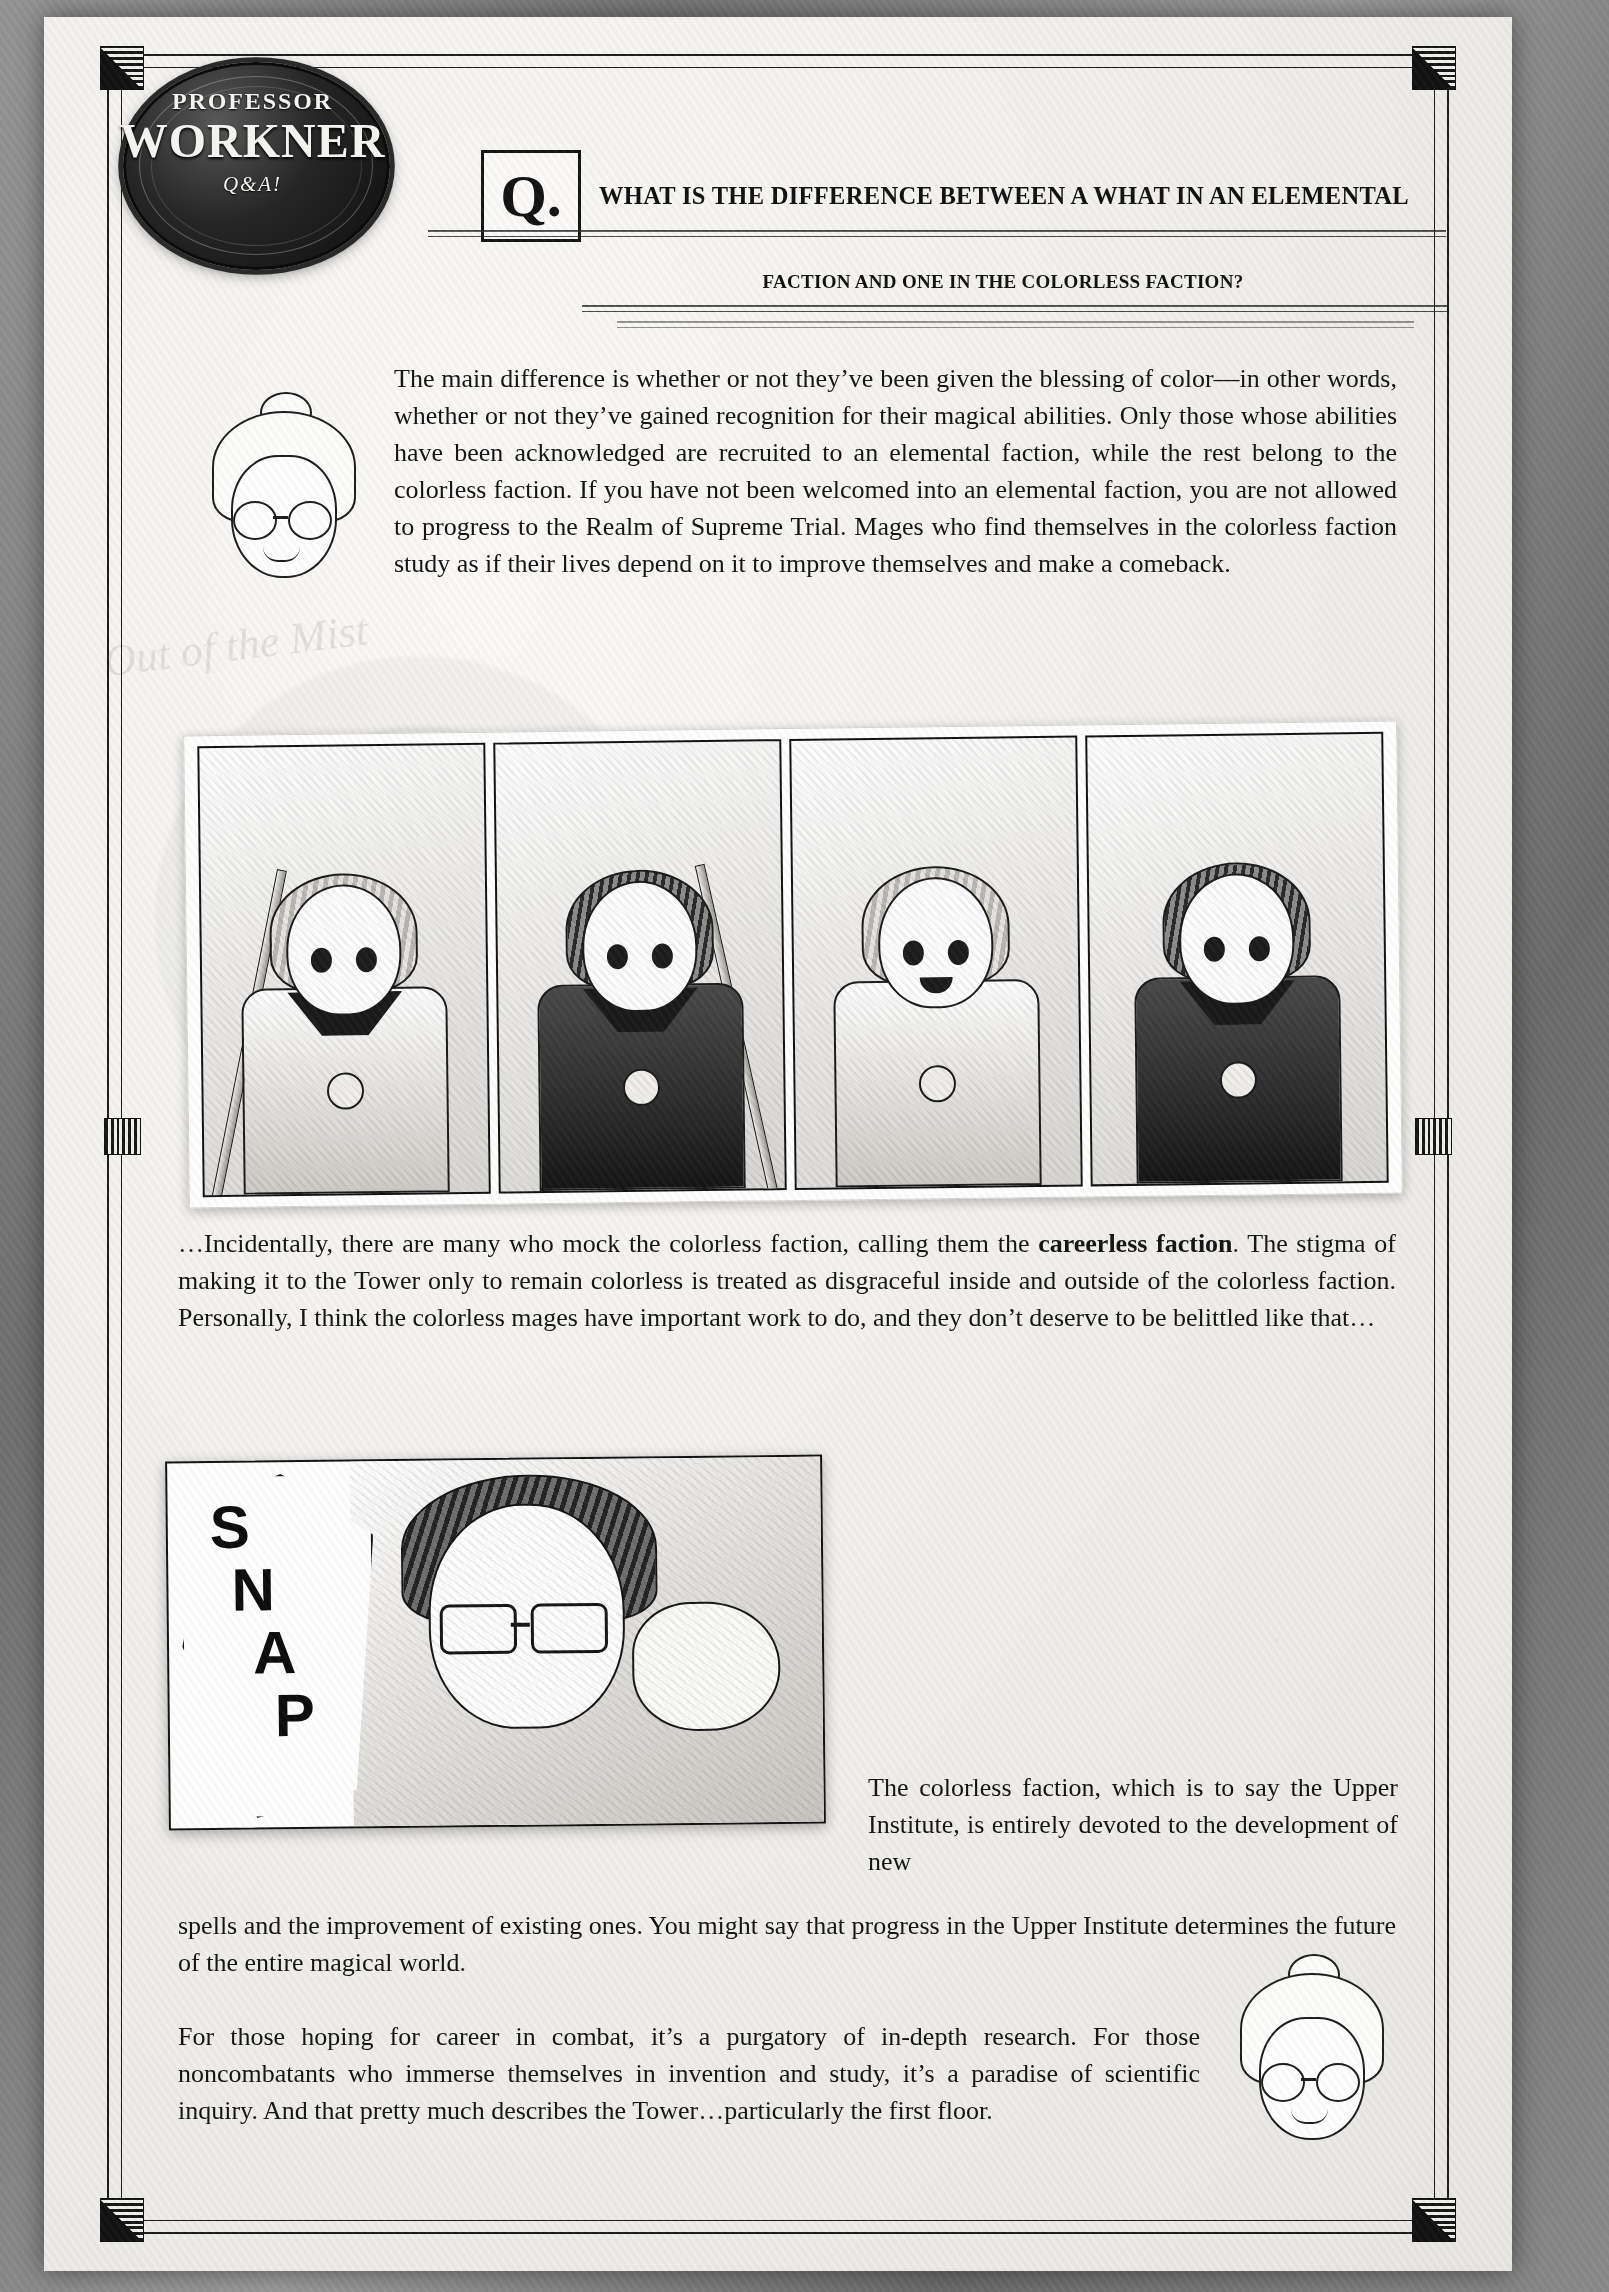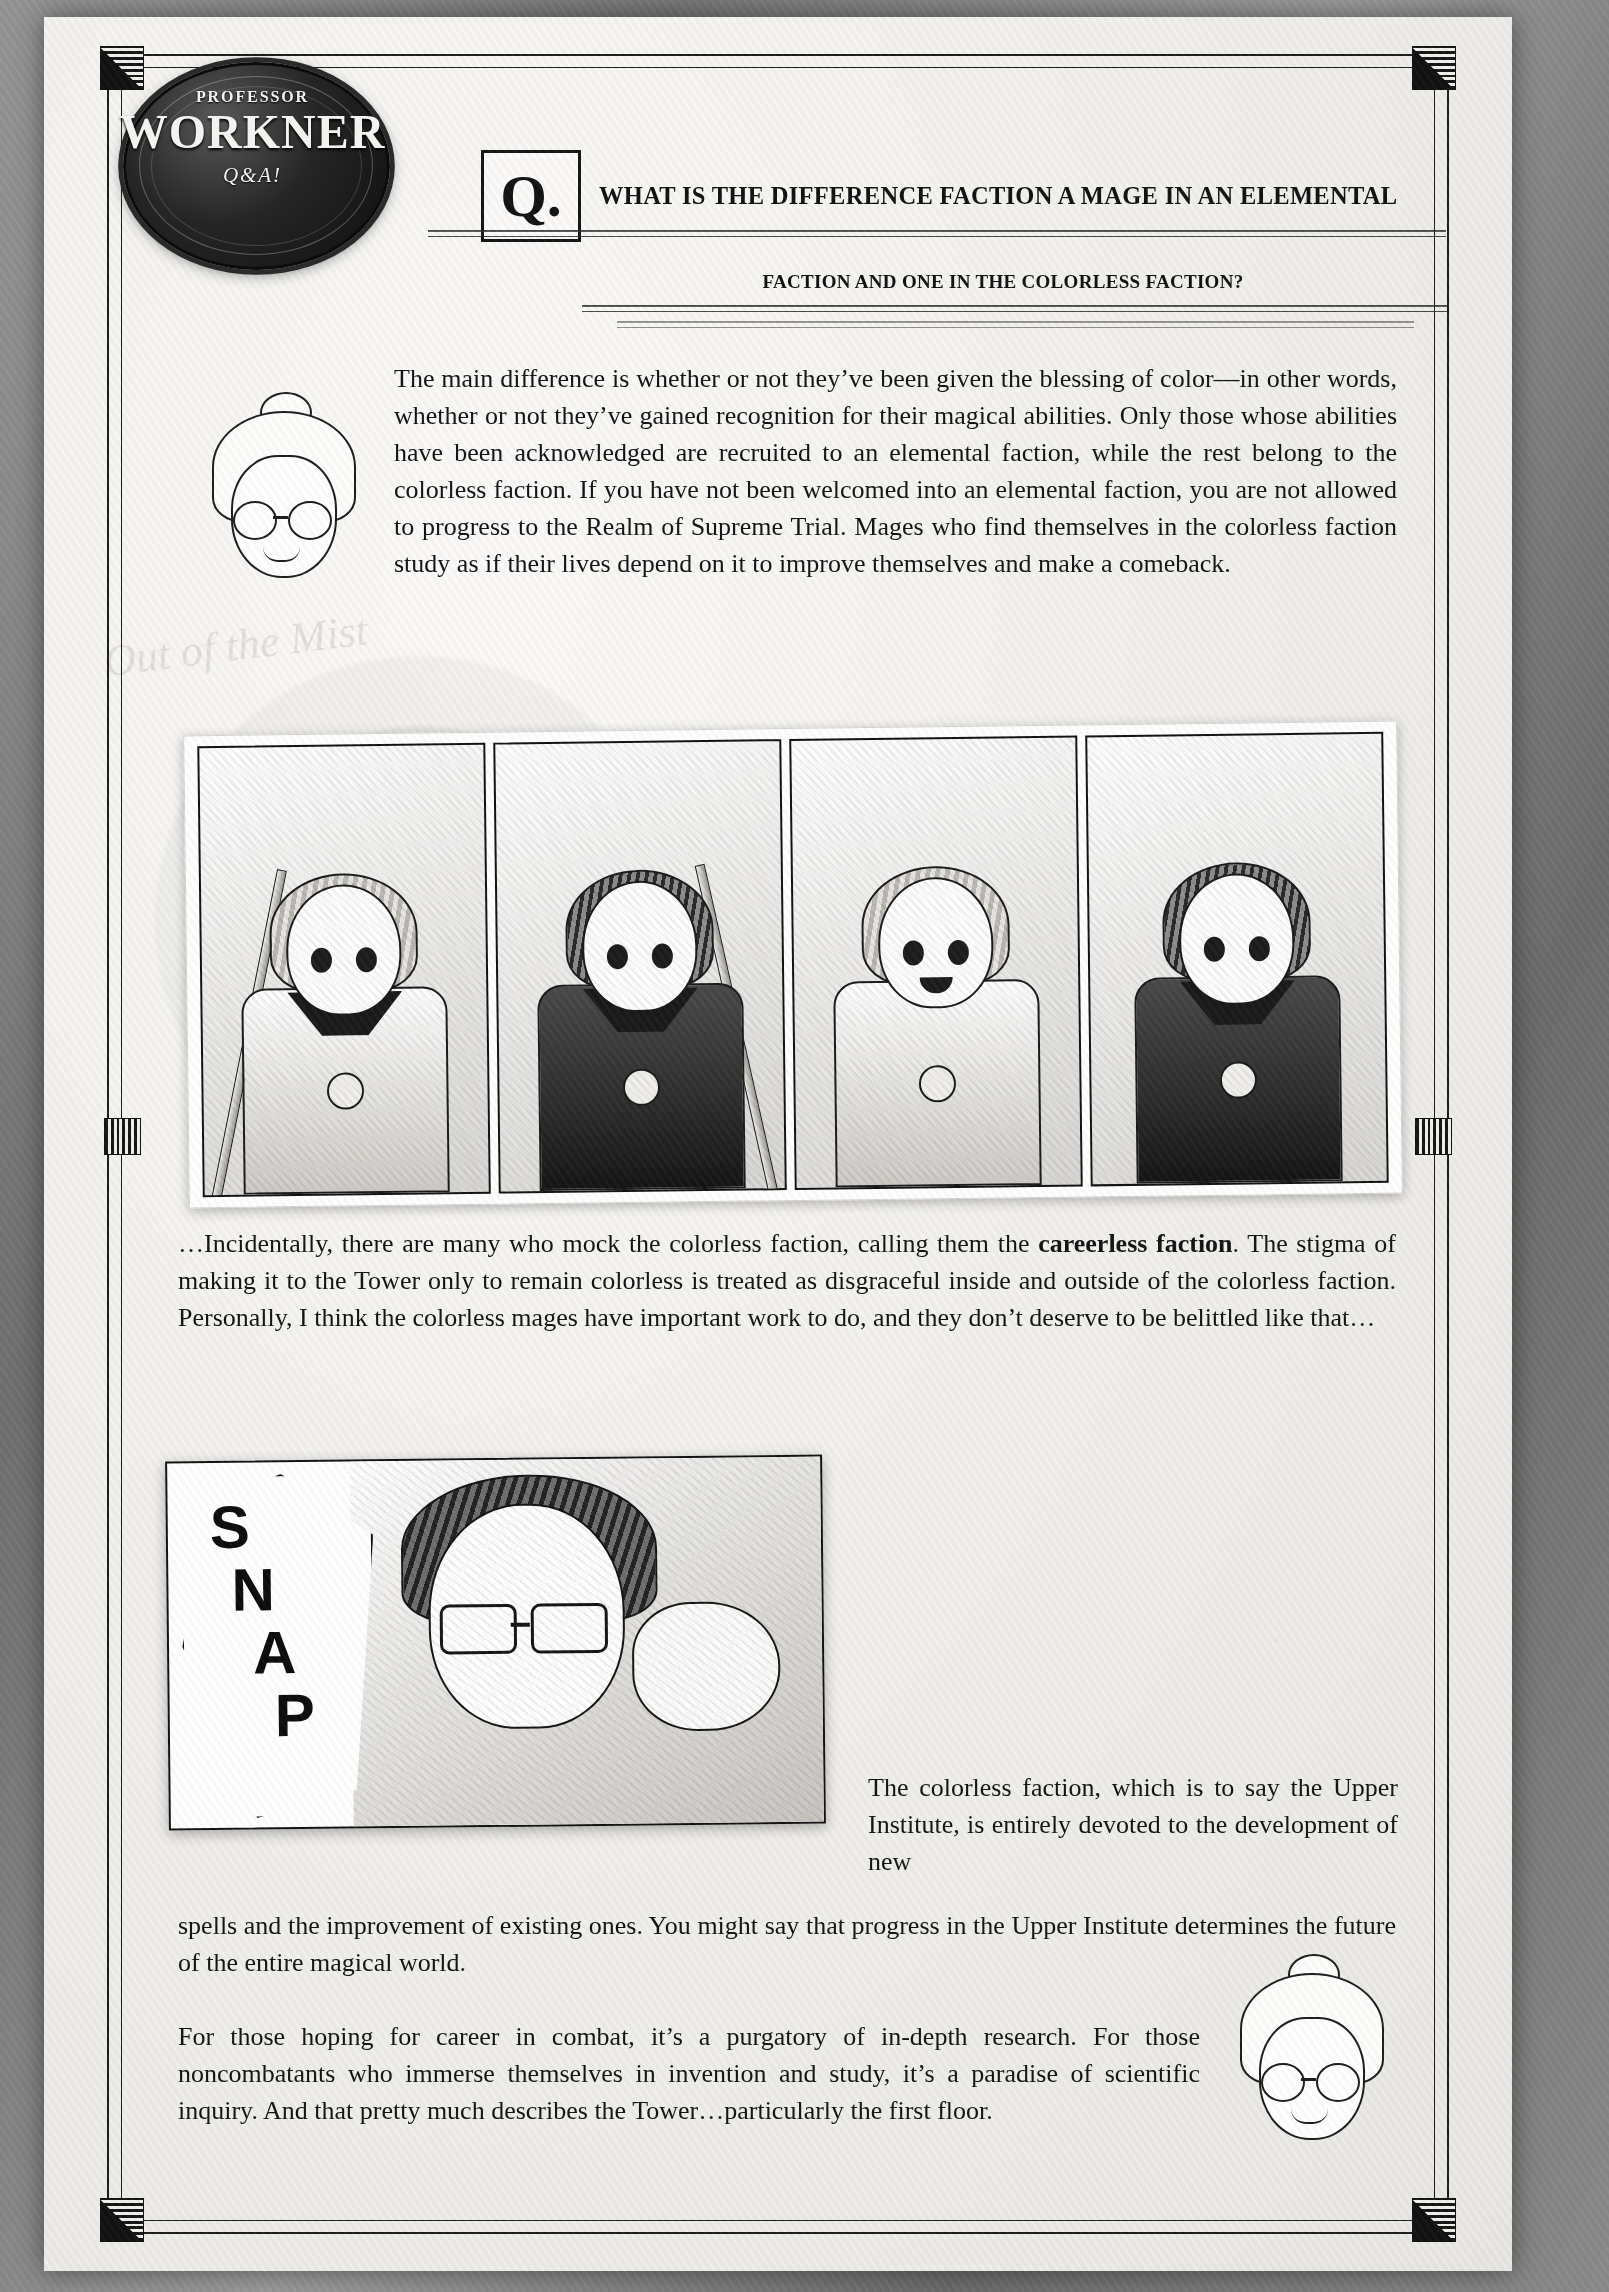--- a/index.html
+++ b/index.html
@@ -146,21 +146,21 @@
   }
   .seal-text{
     position:absolute;
     left:0; right:0; top:44px;
     text-align:center;
     color:#f4f2ee;
     z-index:3;
   }
   .seal-line1{
     font-family:"Liberation Serif", serif;
-    font-size:16px;
+    font-size:24px;
     letter-spacing:1.9px;
     font-weight:bold;
     text-shadow:0 1px 1.9px #000;
   }
   .seal-line2{
     font-family:"Liberation Serif", serif;
     font-size:48px;
     font-weight:bold;
     letter-spacing:1px;
     line-height:1.1;
@@ -547,21 +547,21 @@
         <div class="seal-line1">PROFESSOR</div>
         <div class="seal-line2">WORKNER</div>
         <div class="seal-line3">Q&amp;A!</div>
       </div>
     </div>
 
     <div class="q-badge">
       <span>Q.</span>
     </div>
     <div class="q-rule r1"></div>
-    <div class="q-line-1">WHAT IS THE DIFFERENCE FACTION A MAGE IN AN ELEMENTAL</div>
+    <div class="q-line-1">WHAT IS THE DIFFERENCE BETWEEN A WHAT IN AN ELEMENTAL</div>
     <div class="q-line-2">FACTION AND ONE IN THE COLORLESS FACTION?</div>
     <div class="q-rule r2"></div>
     <div class="q-rule r3"></div>
 
     <div class="sketch top">
       <div class="s-bun"></div>
       <div class="s-hair"></div>
       <div class="s-face"></div>
       <div class="s-gl l"></div>
       <div class="s-gl r"></div>

